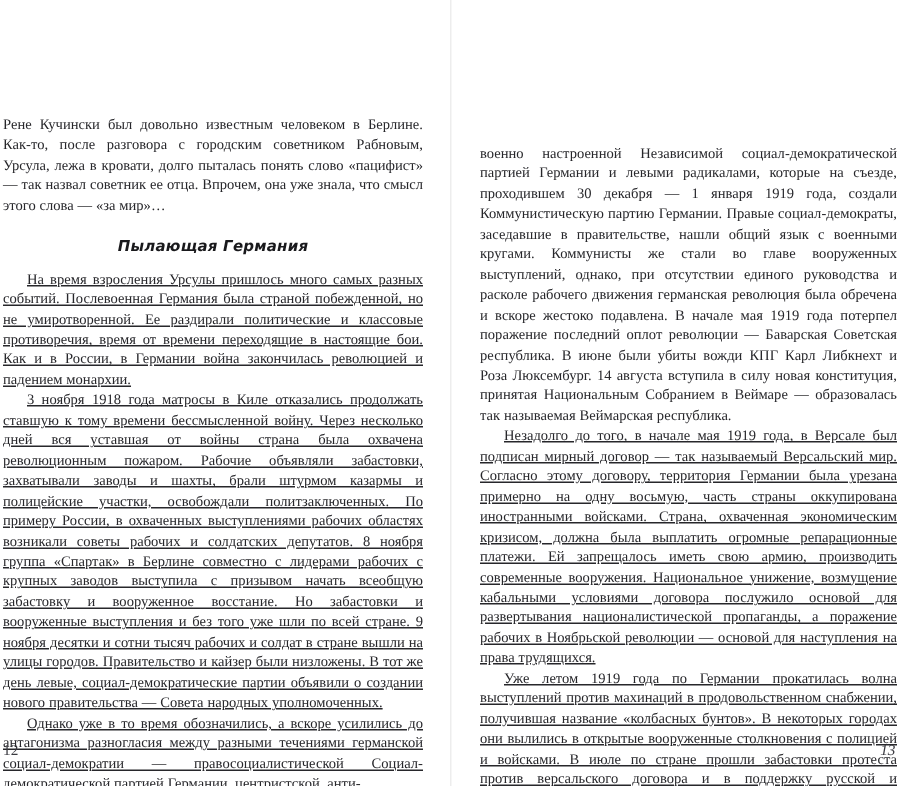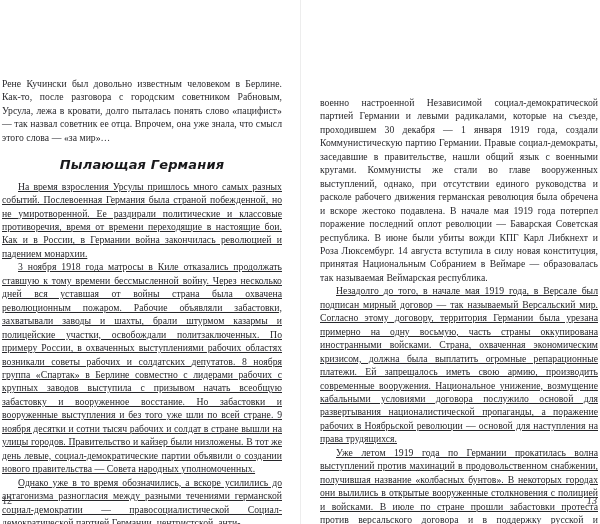--- a/index.html
+++ b/index.html
@@ -66,21 +66,21 @@
   
   p.para.cont {
     text-indent: 0;
   }
 
   h2.section-heading {
     margin: 0;
     font-family: "DejaVu Sans", "Liberation Sans", sans-serif;
     font-style: italic;
     font-weight: bold;
-    font-size: 13px;
+    font-size: 10px;
     line-height: 13.4px;
     text-align: center;
     color: #19191c;
     letter-spacing: 0.15px;
   }
   .heading-space-before { height: 14px; }
   .heading-space-after  { height: 8px; }
 
   .folio {
     position: absolute;

